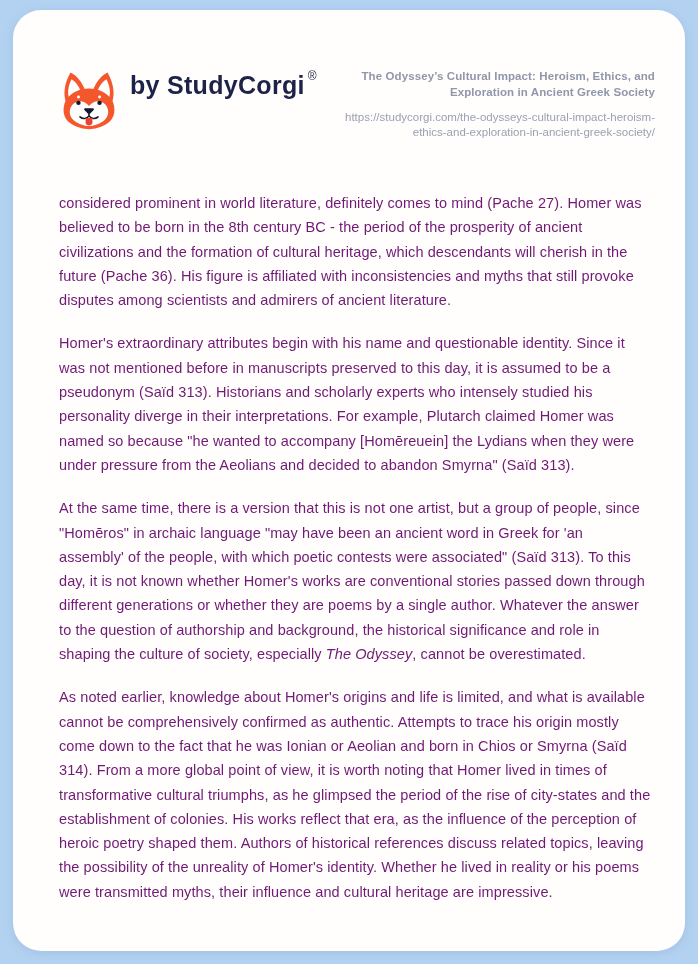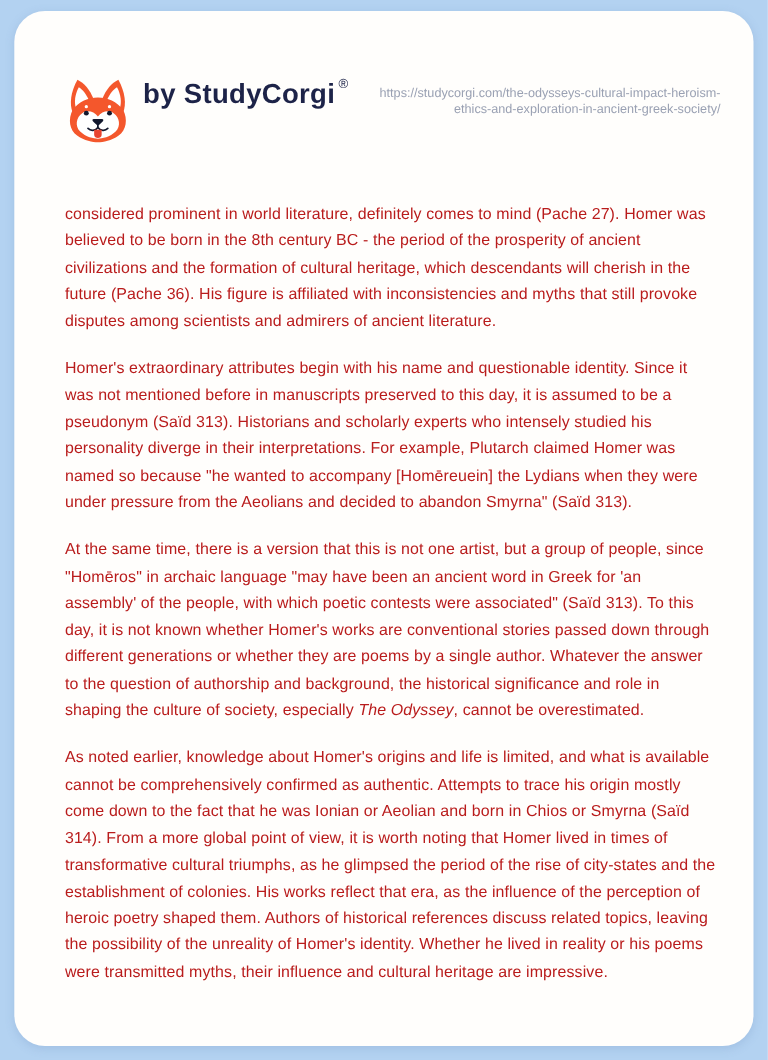--- a/index.html
+++ b/index.html
@@ -76,21 +76,21 @@
     text-decoration: none;
     display: block;
   }
   .article {
     padding: 51px 34px 0 46px;
   }
   .article p {
     margin: 0 0 19px 0;
     font-size: 14.5px;
     line-height: 24.3px;
-    color: #b91c1c;
+    color: #701a75;
     letter-spacing: 0.1px;
     text-align: left;
   }
   .italic { font-style: italic; }
 </style>
 </head>
 <body>
 
 <div class="card">
 
@@ -111,20 +111,21 @@
           <circle cx="67" cy="53" r="3.6" fill="#12182e"></circle>
           <path d="M44 61.5 L56 61.5 C58.2 61.5 58.6 63.6 57 65.1 L52.4 69.6 C51.1 70.8 48.9 70.8 47.6 69.6 L43 65.1 C41.4 63.6 41.8 61.5 44 61.5 Z" fill="#12182e"></path>
           <path d="M50 70 L50 74 M50 74 C46.5 79 39.5 79.5 35.5 75.5 M50 74 C53.5 79 60.5 79.5 64.5 75.5" stroke="#12182e" stroke-width="2.6" fill="none" stroke-linecap="round"></path>
           <path d="M44.5 77.5 L55.5 77.5 L55.5 84.5 C55.5 91 44.5 91 44.5 84.5 Z" fill="#e8432e"></path>
         </svg>
       </span>
       <span class="brand-name"><span>by StudyCorgi</span><sup class="brand-reg">®</sup></span>
     </div>
 
     <div class="doc-meta">
+      <div class="doc-title">The Odyssey’s Cultural Impact: Heroism, Ethics, and Exploration in Ancient Greek Society</div>
       <a class="doc-url" href="#">https://studycorgi.com/the-odysseys-cultural-impact-heroism-ethics-and-exploration-in-ancient-greek-society/</a>
     </div>
 
   </div>
 
   <div class="article">
     <p>considered prominent in world literature, definitely comes to mind (Pache 27). Homer was believed to be born in the 8th century BC - the period of the prosperity of ancient civilizations and the formation of cultural heritage, which descendants will cherish in the future (Pache 36). His figure is affiliated with inconsistencies and myths that still provoke disputes among scientists and admirers of ancient literature.</p>
     <p>Homer's extraordinary attributes begin with his name and questionable identity. Since it was not mentioned before in manuscripts preserved to this day, it is assumed to be a pseudonym (Saïd 313). Historians and scholarly experts who intensely studied his personality diverge in their interpretations. For example, Plutarch claimed Homer was named so because "he wanted to accompany [Homēreuein] the Lydians when they were under pressure from the Aeolians and decided to abandon Smyrna" (Saïd 313).</p>
     <p><span>At the same time, there is a version that this is not one artist, but a group of people, since "Homēros" in archaic language "may have been an ancient word in Greek for 'an assembly' of the people, with which poetic contests were associated" (Saïd 313). To this day, it is not known whether Homer's works are conventional stories passed down through different generations or whether they are poems by a single author. Whatever the answer to the question of authorship and background, the historical significance and role in shaping the culture of society, especially </span><span class="italic">The Odyssey</span><span>, cannot be overestimated.</span></p>
     <p>As noted earlier, knowledge about Homer's origins and life is limited, and what is available cannot be comprehensively confirmed as authentic. Attempts to trace his origin mostly come down to the fact that he was Ionian or Aeolian and born in Chios or Smyrna (Saïd 314). From a more global point of view, it is worth noting that Homer lived in times of transformative cultural triumphs, as he glimpsed the period of the rise of city-states and the establishment of colonies. His works reflect that era, as the influence of the perception of heroic poetry shaped them. Authors of historical references discuss related topics, leaving the possibility of the unreality of Homer's identity. Whether he lived in reality or his poems were transmitted myths, their influence and cultural heritage are impressive.</p>

